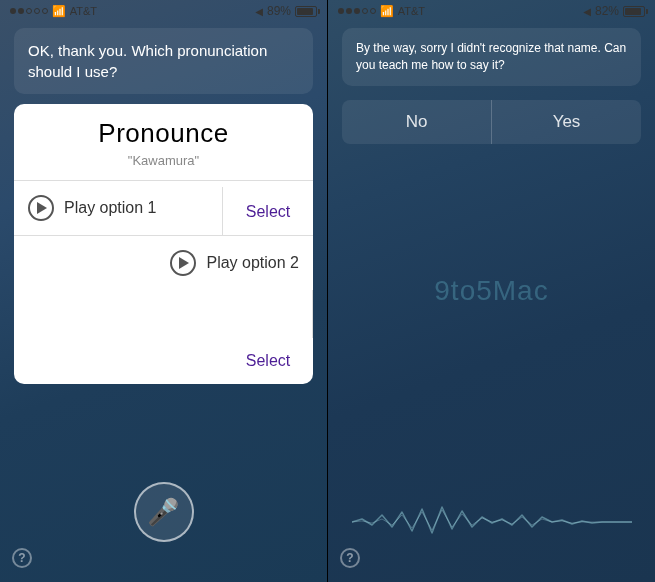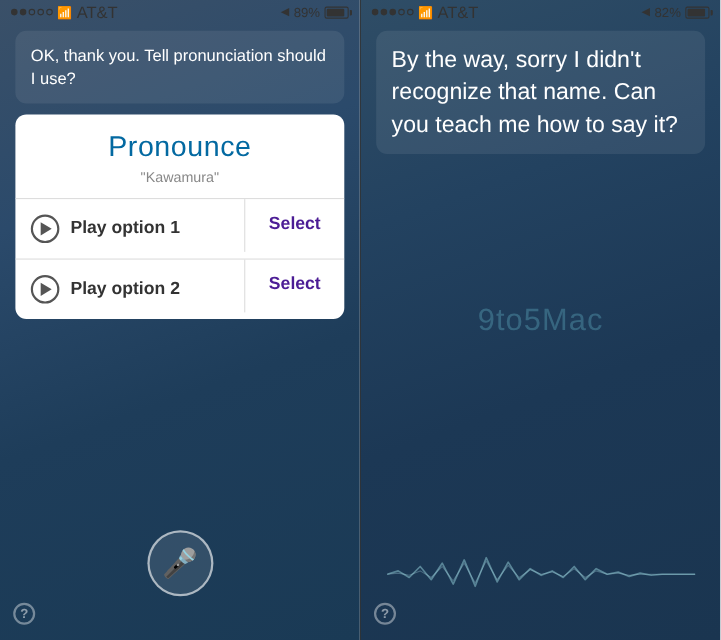--- a/index.html
+++ b/index.html
@@ -36,21 +36,21 @@
       font-size: 11px;
       color: #222;
     }
     .signal-dots {
       display: flex; gap: 2px;
     }
     .dot { width: 6px; height: 6px; border-radius: 50%; }
     .dot.filled { background: #333; }
     .dot.empty { background: transparent; border: 1px solid #333; }
     .wifi-icon { font-size: 11px; color: #333; }
-    .carrier-text { font-size: 15px; color: #333; font-weight: 500; }
+    .carrier-text { font-size: 11px; color: #333; font-weight: 500; }
     .status-right-info {
       display: flex; align-items: center; gap: 4px;
     }
     .arrow-icon { font-size: 10px; color: #333; }
     .battery-pct { font-size: 12px; color: #333; font-weight: 500; }
     .battery-icon {
       width: 22px; height: 11px;
       border: 1.5px solid #333;
       border-radius: 2px;
       position: relative;
@@ -88,41 +88,41 @@
       background: #fff;
       border-radius: 10px;
       margin: 0 14px;
       padding: 14px 0 0 0;
       overflow: hidden;
     }
     .pronounce-title {
       text-align: center;
       font-size: 26px;
       font-weight: 300;
-      color: #0369a1;
+      color: #000000;
       letter-spacing: 0.5px;
       margin-bottom: 4px;
     }
     .pronounce-subtitle {
       text-align: center;
       font-size: 13px;
       color: #888;
       margin-bottom: 12px;
     }
     .pronounce-options {
       border-top: 1px solid #ddd;
     }
     .pronounce-option {
       display: flex;
-      align-items: flex-start;
+      align-items: flex-end;
       border-bottom: 1px solid #ddd;
-      font-weight: bold;
     }
     .pronounce-option:last-child {
       border-bottom: none;
+      flex-direction: column;
     }
     .option-play-btn {
       flex: 1;
       display: flex;
       align-items: center;
       gap: 10px;
       padding: 14px 14px;
       cursor: pointer;
     }
     .play-circle {
@@ -228,21 +228,21 @@
 
     
     .speech-bubble-right {
       background: rgba(255,255,255,0.08);
       margin: 6px 14px 14px 14px;
       padding: 12px 14px;
       border-radius: 10px;
     }
     .speech-bubble-right p {
       color: #fff;
-      font-size: 21px;
+      font-size: 12px;
       line-height: 1.4;
     }
 
     
     .no-yes-row {
       display: flex;
       margin: 0 14px;
       border-radius: 8px;
       overflow: hidden;
       background: rgba(255,255,255,0.08);
@@ -321,21 +321,21 @@
     <div class="status-right-info">
       <span class="arrow-icon">◀</span>
       <span class="battery-pct">89%</span>
       <div class="battery-icon">
         <div class="battery-fill" style="width:89%;"></div>
       </div>
     </div>
   </div>
 
   <div class="speech-bubble-left">
-    <p>OK, thank you. Tell pronunciation should I use?</p>
+    <p>OK, thank you. Which pronunciation should I use?</p>
   </div>
 
   <div class="pronounce-card">
     <div class="pronounce-title">Pronounce</div>
     <div class="pronounce-subtitle">"Kawamura"</div>
     <div class="pronounce-options">
 
       <div class="pronounce-option">
         <div class="option-play-btn">
           <div class="play-circle">
@@ -396,20 +396,24 @@
       <div class="battery-icon">
         <div class="battery-fill" style="width:90%;"></div>
       </div>
     </div>
   </div>
 
   <div class="speech-bubble-right">
     <p>By the way, sorry I didn't recognize that name. Can you teach me how to say it?</p>
   </div>
 
+  <div class="no-yes-row">
+    <div class="no-btn">No</div>
+    <div class="yes-btn">Yes</div>
+  </div>
 
   <div class="watermark">
     <span>9to5Mac</span>
   </div>
 
   <div class="waveform-area">
     <svg class="waveform" viewBox="0 0 280 50" xmlns="http://www.w3.org/2000/svg">
       <polyline points="0,25 10,22 20,28 30,18 40,30 50,15 60,34 70,12 80,36 90,10 100,32 110,14 120,30 130,20 140,26 150,22 160,28 170,18 180,30 190,20 200,25 210,23 220,27 230,24 240,26 250,25 260,25 270,25 280,25" fill="none" stroke="rgba(150,210,220,0.5)" stroke-width="1.5" stroke-linecap="round" stroke-linejoin="round"></polyline>
       <polyline points="0,25 10,24 20,26 30,22 40,28 50,18 60,31 70,15 80,33 90,13 100,30 110,17 120,28 130,21 140,25 150,23 160,27 170,20 180,28 190,22 200,25 210,24 220,26 230,25 240,25 250,25 260,25 270,25 280,25" fill="none" stroke="rgba(180,230,240,0.3)" stroke-width="1" stroke-linecap="round" stroke-linejoin="round"></polyline>
     </svg>

